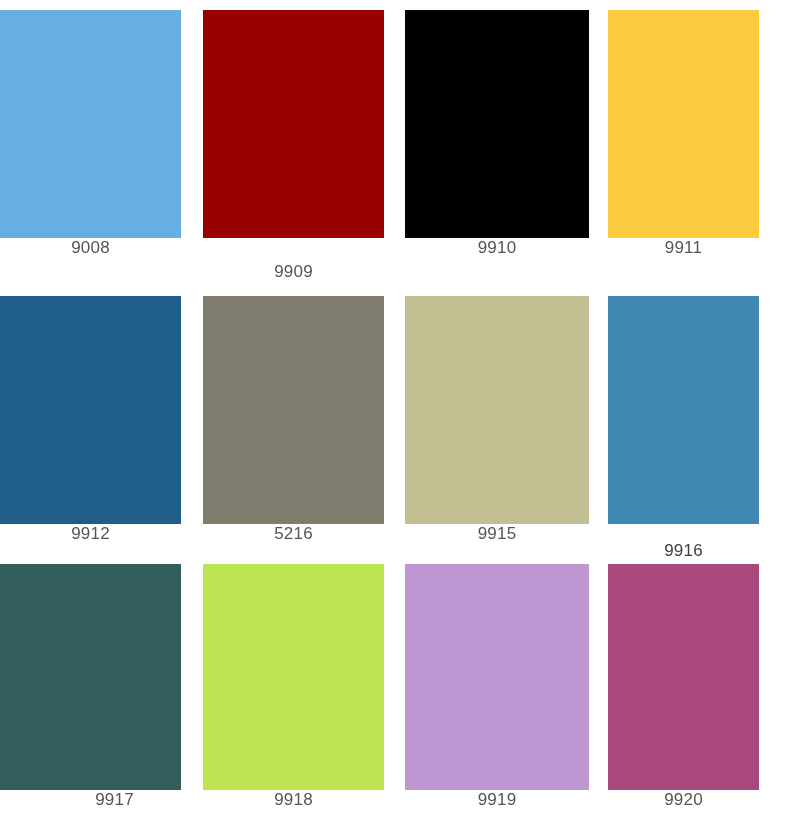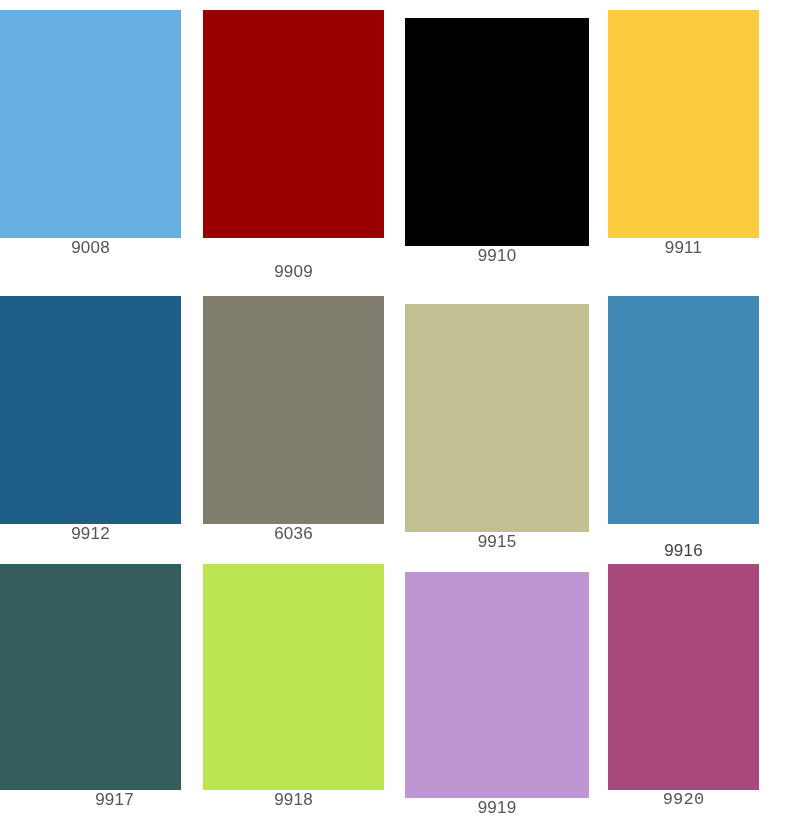--- a/index.html
+++ b/index.html
@@ -36,21 +36,21 @@
     font-family: "Liberation Sans", "DejaVu Sans", sans-serif;
     font-size: 17px;
     line-height: 20px;
     color: #555555;
     letter-spacing: 0.2px;
     white-space: nowrap;
   }
   
   .col-0 { left: 0px;   width: 181px; }
   .col-1 { left: 203px; width: 181px; }
-  .col-2 { left: 405px; width: 184px; margin-top: 8px; }
+  .col-2 { left: 405px; width: 184px; }
   .col-3 { left: 608px; width: 151px; }
   
   .row-0 { top: 10px; }
   .row-1 { top: 296px; }
   .row-2 { top: 564px; }
   .row-2 .swatch-chip { height: 226px; }
 </style>
 </head>
 <body>
 
@@ -70,21 +70,21 @@
     <div class="swatch-cell col-3 row-0">
       <div class="swatch-chip" style="background: rgb(252, 203, 62);"></div>
       <span class="swatch-label" style="color: rgb(85, 85, 85);">9911</span>
     </div>
     <div class="swatch-cell col-0 row-1">
       <div class="swatch-chip" style="background: rgb(31, 94, 136);"></div>
       <span class="swatch-label" style="color: rgb(85, 85, 85);">9912</span>
     </div>
     <div class="swatch-cell col-1 row-1">
       <div class="swatch-chip" style="background: rgb(128, 125, 111);"></div>
-      <span class="swatch-label" style="color: rgb(85, 85, 85);">6036</span>
+      <span class="swatch-label" style="color: rgb(85, 85, 85);">5216</span>
     </div>
     <div class="swatch-cell col-2 row-1">
       <div class="swatch-chip" style="background: rgb(194, 191, 146);"></div>
       <span class="swatch-label" style="color: rgb(85, 85, 85);">9915</span>
     </div>
     <div class="swatch-cell col-3 row-1">
       <div class="swatch-chip" style="background: rgb(65, 137, 181);"></div>
       <span class="swatch-label" style="color: #404040; margin-top: 17px;">9916</span>
     </div>
     <div class="swatch-cell col-0 row-2">
@@ -94,15 +94,15 @@
     <div class="swatch-cell col-1 row-2">
       <div class="swatch-chip" style="background: rgb(188, 229, 81);"></div>
       <span class="swatch-label" style="color: rgb(85, 85, 85);">9918</span>
     </div>
     <div class="swatch-cell col-2 row-2">
       <div class="swatch-chip" style="background: rgb(190, 150, 210);"></div>
       <span class="swatch-label" style="color: rgb(85, 85, 85);">9919</span>
     </div>
     <div class="swatch-cell col-3 row-2">
       <div class="swatch-chip" style="background: rgb(169, 73, 123);"></div>
-      <span class="swatch-label" style="color: rgb(85, 85, 85); font-family: Liberation Mono, monospace;">9920</span>
+      <span class="swatch-label" style="color: rgb(85, 85, 85);">9920</span>
     </div>
   </div>
 
 </body></html>

